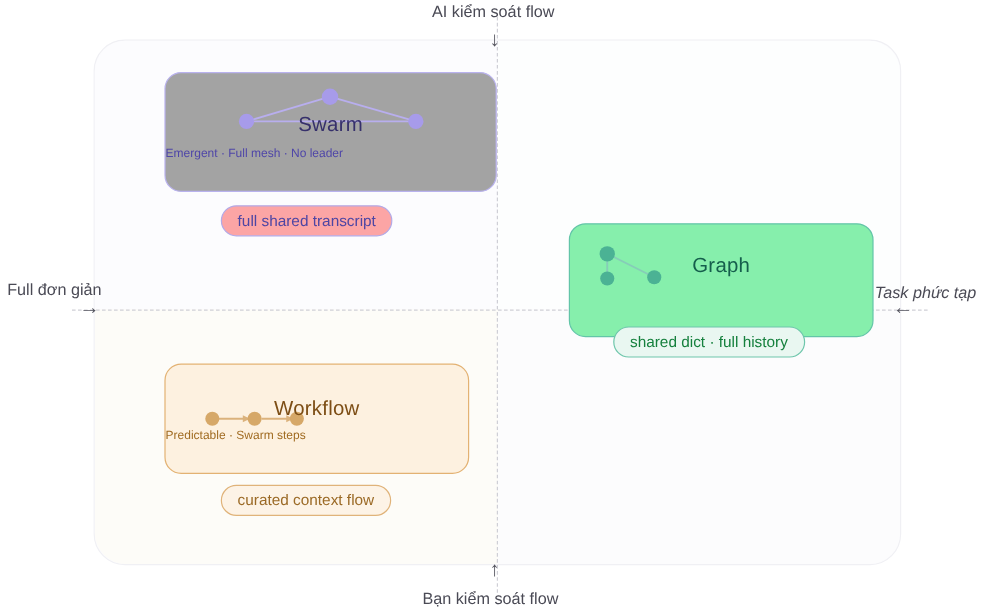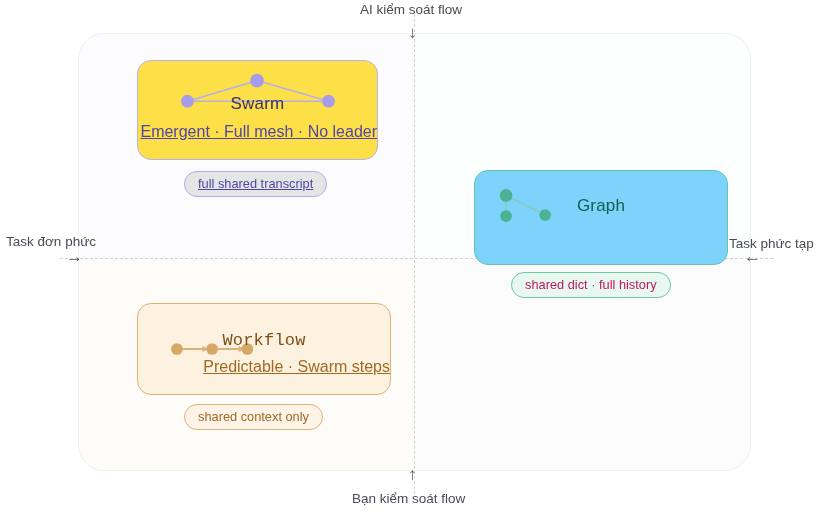--- a/index.html
+++ b/index.html
@@ -62,21 +62,21 @@
   
   .cap {
     position: absolute;
     color: #4a4a55;
     font-size: 13.5px;
     white-space: nowrap;
   }
   .cap-top   { left: 360px; top: 2px; }
   .cap-bot   { left: 352px; top: 491px; }
   .cap-left  { left: 6px;   top: 234px; }
-  .cap-right { left: 729px; top: 236px; }
+  .cap-right { left: 729px; top: 236px; font-style: italic; }
 
   .arrow {
     position: absolute;
     color: #55555f;
     font-size: 17px;
     line-height: 1;
   }
   .arrow-top   { left: 408px; top: 24px; }
   .arrow-bot   { left: 408px; top: 466px; }
   .arrow-left  { left: 66px;  top: 248px; }
@@ -93,50 +93,49 @@
   .card-title {
     position: absolute;
     width: 100%;
     text-align: center;
     font-size: 17px;
     letter-spacing: .2px;
   }
   .card-sub {
     position: absolute;
     width: 100%;
-    text-align: right;
-    font-size: 16px;
-    text-decoration: underline;
+    text-align: left;
+    font-size: 10px;
   }
 
   
   .card-swarm {
-    left: 137px; top: 60px; width: 241px; height: 100px;
-    background: #fde047;
+    left: 137px; top: 60px; width: 277px; height: 100px;
+    background: #a3a3a3;
     border-color: #b9b2ee;
   }
   .card-swarm .card-title { top: 33px; color: #36306b; }
   .card-swarm .card-sub   { top: 62px; color: #4f46a8; }
 
   
   .card-graph {
-    left: 474px; top: 170px; width: 254px; height: 95px;
-    background: #7dd3fc;
+    left: 474px; top: 186px; width: 254px; height: 95px;
+    background: #86efac;
     border-color: #63c5a8;
   }
   .card-graph .card-title { top: 25px; color: #155e4c; }
   .card-graph .card-sub   { top: 52px; color: #157055; }
 
   
   .card-workflow {
     left: 137px; top: 303px; width: 254px; height: 92px;
     background: #fdf1e0;
     border-color: #e3b273;
   }
-  .card-workflow .card-title { top: 27px; color: #7d4e15; font-family: Liberation Mono, monospace; }
+  .card-workflow .card-title { top: 27px; color: #7d4e15; }
   .card-workflow .card-sub   { top: 54px; color: #a06b21; }
 
   .mini-svg {
     position: absolute;
     left: 0; top: 0;
     width: 100%; height: 100%;
     pointer-events: none;
   }
 
   
@@ -144,30 +143,29 @@
     position: absolute;
     box-sizing: border-box;
     border-radius: 999px;
     border: 1.2px solid;
     font-size: 12.8px;
     padding: 4px 13px 5px;
     white-space: nowrap;
   }
   .pill-swarm {
     left: 184px; top: 171px;
-    background: #e5e5e5;
+    background: #fca5a5;
     border-color: #b2aae8;
     color: #4e46a4;
-    text-decoration: underline;
   }
   .pill-graph {
     left: 511px; top: 272px;
     background: #e9f7f1;
     border-color: #6ec6ab;
-    color: #be185d;
+    color: #15803d;
   }
   .pill-workflow {
     left: 184px; top: 404px;
     background: #fdf3e6;
     border-color: #e0b37a;
     color: #9b6a26;
   }
 </style>
 </head>
 <body>
@@ -181,21 +179,21 @@
 
 <div class="axis-v"></div>
 <div class="axis-h"></div>
 
 <div class="cap cap-top">AI kiểm soát flow</div>
 <div class="arrow arrow-top">↓</div>
 
 <div class="cap cap-bot">Bạn kiểm soát flow</div>
 <div class="arrow arrow-bot">↑</div>
 
-<div class="cap cap-left">Task đơn phức</div>
+<div class="cap cap-left">Full đơn giản</div>
 <div class="arrow arrow-left">→</div>
 
 <div class="cap cap-right">Task phức tạp</div>
 <div class="arrow arrow-right">←</div>
 
 <div class="card card-swarm">
   <svg class="mini-svg" viewBox="0 0 231 100">
     <line x1="44" y1="41" x2="115" y2="20" stroke="#b8aeee" stroke-width="1.6"></line>
     <line x1="115" y1="20" x2="188" y2="41" stroke="#b8aeee" stroke-width="1.6"></line>
     <line x1="44" y1="41" x2="188" y2="41" stroke="#b8aeee" stroke-width="1.6"></line>
@@ -226,13 +224,13 @@
     <line x1="80" y1="46" x2="107" y2="46" stroke="#dbb27c" stroke-width="1.8"></line>
     <polygon points="70,46 64,43 64,49" fill="#dbb27c"></polygon>
     <polygon points="107,46 101,43 101,49" fill="#dbb27c"></polygon>
     <circle cx="38" cy="46" r="6" fill="#d6a868"></circle>
     <circle cx="74" cy="46" r="6" fill="#d6a868"></circle>
     <circle cx="110" cy="46" r="6" fill="#d6a868"></circle>
   </svg>
   <div class="card-title">Workflow</div>
   <div class="card-sub">Predictable · Swarm steps</div>
 </div>
-<div class="pill pill-workflow">shared context only</div>
+<div class="pill pill-workflow">curated context flow</div>
 
 </body></html>

